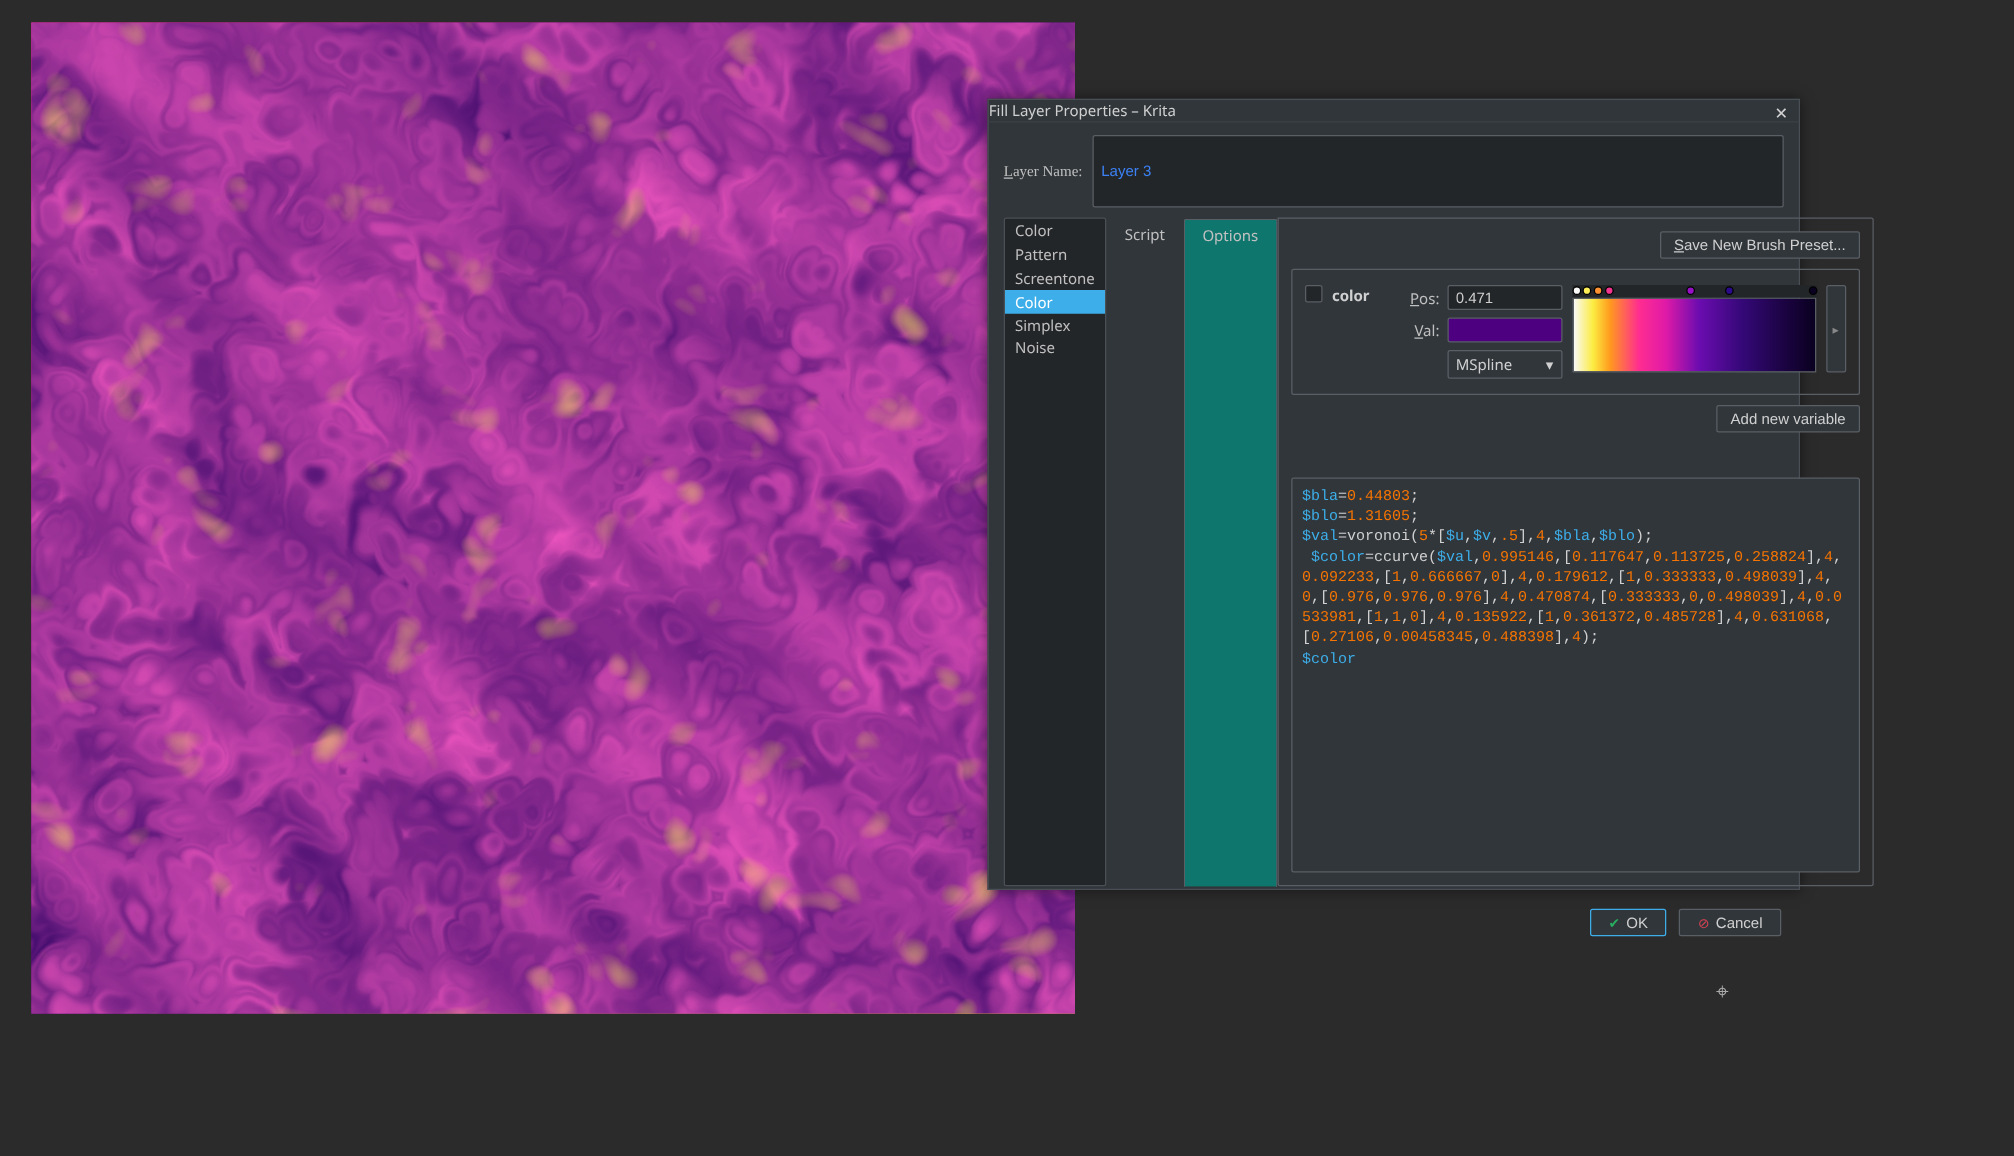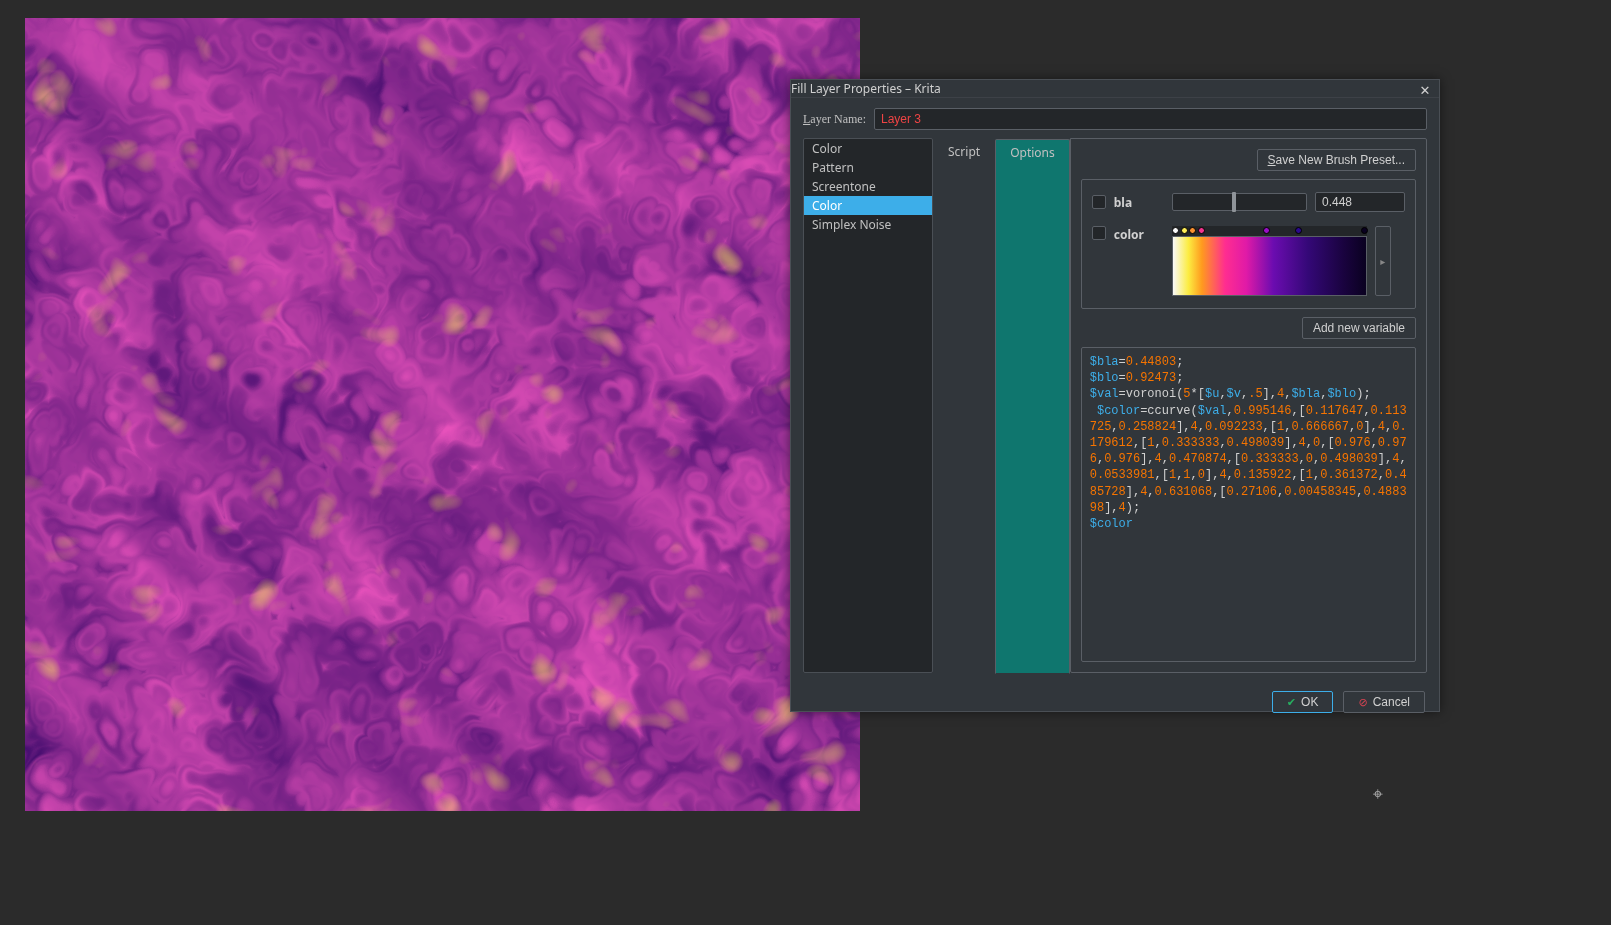--- a/index.html
+++ b/index.html
@@ -61,22 +61,22 @@
   align-items: center;
   padding: 10px 12px 8px 12px;
   gap: 8px;
 }
 .layer-name-label { color: #c0c0c0; font-family: Liberation Serif, serif; }
 .layer-name-label .und { text-decoration: underline; }
 .layer-name-input {
   flex: 1;
   background: #232629;
   border: 1px solid #5a5f66;
-  color: #ef4444;
-  padding: 3px 6px;
+  color: #3b82f6;
+  padding: 21px 6px;
   border-radius: 2px;
   font-size: 12px;
 }
 .dialog-body {
   flex: 1;
   display: flex;
   padding: 0 12px 8px 12px;
 }
 .generator-list {
   width: 130px;
@@ -252,20 +252,21 @@
   border: 1px solid #5a5f66;
   border-radius: 2px;
   padding: 6px 8px;
   flex: 1;
   font-family: "Consolas", "Courier New", monospace;
   font-size: 12px;
   line-height: 1.35;
   word-break: break-all;
   background: #31363b;
   min-height: 170px;
+  margin-top: 28px;
 }
 .tk-var { color: #3daee9; }
 .tk-fn { color: #d0d0d0; }
 .tk-num { color: #f67400; }
 .dialog-buttons {
   display: flex;
   justify-content: flex-end;
   gap: 10px;
   padding: 10px 14px;
 }
@@ -346,34 +347,43 @@
       <div class="tabs">
         <div class="tab">Script</div>
         <div class="tab active">Options</div>
       </div>
       <div class="tab-content">
         <div class="save-preset-row">
           <button class="btn"><span class="und">S</span>ave New Brush Preset...</button>
         </div>
 
         <div class="vars-box">
-          <div class="var-row">
-            <div class="checkbox"></div>
-            <div class="var-label">bla</div>
-            <div class="slider-track">
-              <div class="slider-handle" style="left:44.8%"></div>
-            </div>
-            <input class="val-input" value="0.448" style="">
-          </div>
 
 
           <div class="color-row">
             <div class="checkbox"></div>
             <div class="var-label">color</div>
             <div style="flex:1; display:flex; gap:8px; align-items:flex-start;">
+              <div class="color-controls">
+                <div class="ctrl-line">
+                  <span class="ctrl-label"><span class="und">P</span>os:</span>
+                  <input class="small-input" value="0.471" style="">
+                </div>
+                <div class="ctrl-line">
+                  <span class="ctrl-label"><span class="und">V</span>al:</span>
+                  <div class="color-swatch"></div>
+                </div>
+                <div class="ctrl-line">
+                  <span class="ctrl-label"></span>
+                  <div class="dropdown">
+                    <span>MSpline</span>
+                    <span>▾</span>
+                  </div>
+                </div>
+              </div>
               <div class="gradient-editor">
                 <div class="gradient-stops">
                   <div class="stop" style="left:0%;background:#f9f9f9"></div>
                   <div class="stop" style="left:4.5%;background:#fded58"></div>
                   <div class="stop" style="left:9%;background:#fb9130"></div>
                   <div class="stop" style="left:13.5%;background:#f2358f"></div>
                   <div class="stop" style="left:47%;background:#9810c6"></div>
                   <div class="stop" style="left:63%;background:#2b0a8c"></div>
                   <div class="stop" style="left:97%;background:#0a0120"></div>
                 </div>
@@ -383,21 +393,21 @@
             </div>
           </div>
         </div>
 
         <div class="add-var-row">
           <button class="btn">Add new variable</button>
         </div>
 
         <div class="script-box">
 <span class="tk-var">$bla</span><span class="tk-fn">=</span><span class="tk-num">0.44803</span><span class="tk-fn">;</span><br>
-<span class="tk-var">$blo</span><span class="tk-fn">=</span><span class="tk-num">0.92473</span><span class="tk-fn">;</span><br>
+<span class="tk-var">$blo</span><span class="tk-fn">=</span><span class="tk-num">1.31605</span><span class="tk-fn">;</span><br>
 <span class="tk-var">$val</span><span class="tk-fn">=voronoi(</span><span class="tk-num">5</span><span class="tk-fn">*[</span><span class="tk-var">$u</span><span class="tk-fn">,</span><span class="tk-var">$v</span><span class="tk-fn">,</span><span class="tk-num">.5</span><span class="tk-fn">],</span><span class="tk-num">4</span><span class="tk-fn">,</span><span class="tk-var">$bla</span><span class="tk-fn">,</span><span class="tk-var">$blo</span><span class="tk-fn">);</span><br>
 &nbsp;<span class="tk-var">$color</span><span class="tk-fn">=ccurve(</span><span class="tk-var">$val</span><span class="tk-fn">,</span><span class="tk-num">0.995146</span><span class="tk-fn">,[</span><span class="tk-num">0.117647</span><span class="tk-fn">,</span><span class="tk-num">0.113725</span><span class="tk-fn">,</span><span class="tk-num">0.258824</span><span class="tk-fn">],</span><span class="tk-num">4</span><span class="tk-fn">,</span><span class="tk-num">0.092233</span><span class="tk-fn">,[</span><span class="tk-num">1</span><span class="tk-fn">,</span><span class="tk-num">0.666667</span><span class="tk-fn">,</span><span class="tk-num">0</span><span class="tk-fn">],</span><span class="tk-num">4</span><span class="tk-fn">,</span><span class="tk-num">0.179612</span><span class="tk-fn">,[</span><span class="tk-num">1</span><span class="tk-fn">,</span><span class="tk-num">0.333333</span><span class="tk-fn">,</span><span class="tk-num">0.498039</span><span class="tk-fn">],</span><span class="tk-num">4</span><span class="tk-fn">,</span><span class="tk-num">0</span><span class="tk-fn">,[</span><span class="tk-num">0.976</span><span class="tk-fn">,</span><span class="tk-num">0.976</span><span class="tk-fn">,</span><span class="tk-num">0.976</span><span class="tk-fn">],</span><span class="tk-num">4</span><span class="tk-fn">,</span><span class="tk-num">0.470874</span><span class="tk-fn">,[</span><span class="tk-num">0.333333</span><span class="tk-fn">,</span><span class="tk-num">0</span><span class="tk-fn">,</span><span class="tk-num">0.498039</span><span class="tk-fn">],</span><span class="tk-num">4</span><span class="tk-fn">,</span><span class="tk-num">0.0533981</span><span class="tk-fn">,[</span><span class="tk-num">1</span><span class="tk-fn">,</span><span class="tk-num">1</span><span class="tk-fn">,</span><span class="tk-num">0</span><span class="tk-fn">],</span><span class="tk-num">4</span><span class="tk-fn">,</span><span class="tk-num">0.135922</span><span class="tk-fn">,[</span><span class="tk-num">1</span><span class="tk-fn">,</span><span class="tk-num">0.361372</span><span class="tk-fn">,</span><span class="tk-num">0.485728</span><span class="tk-fn">],</span><span class="tk-num">4</span><span class="tk-fn">,</span><span class="tk-num">0.631068</span><span class="tk-fn">,[</span><span class="tk-num">0.27106</span><span class="tk-fn">,</span><span class="tk-num">0.00458345</span><span class="tk-fn">,</span><span class="tk-num">0.488398</span><span class="tk-fn">],</span><span class="tk-num">4</span><span class="tk-fn">);</span><br>
 <span class="tk-var">$color</span>
         </div>
       </div>
     </div>
   </div>
 
   <div class="dialog-buttons">
     <button class="dlg-btn primary">

